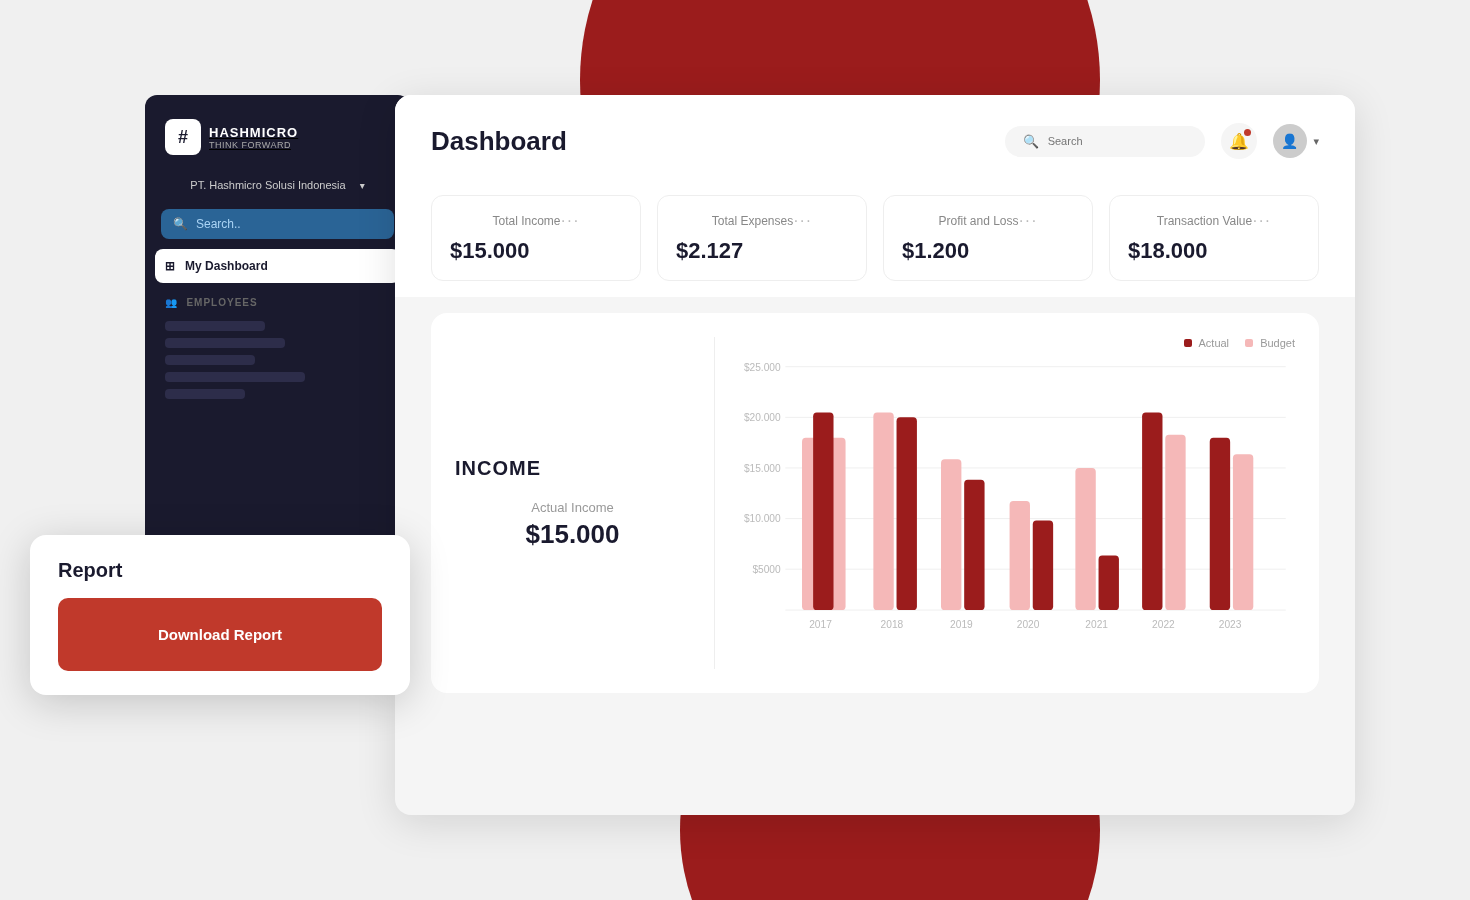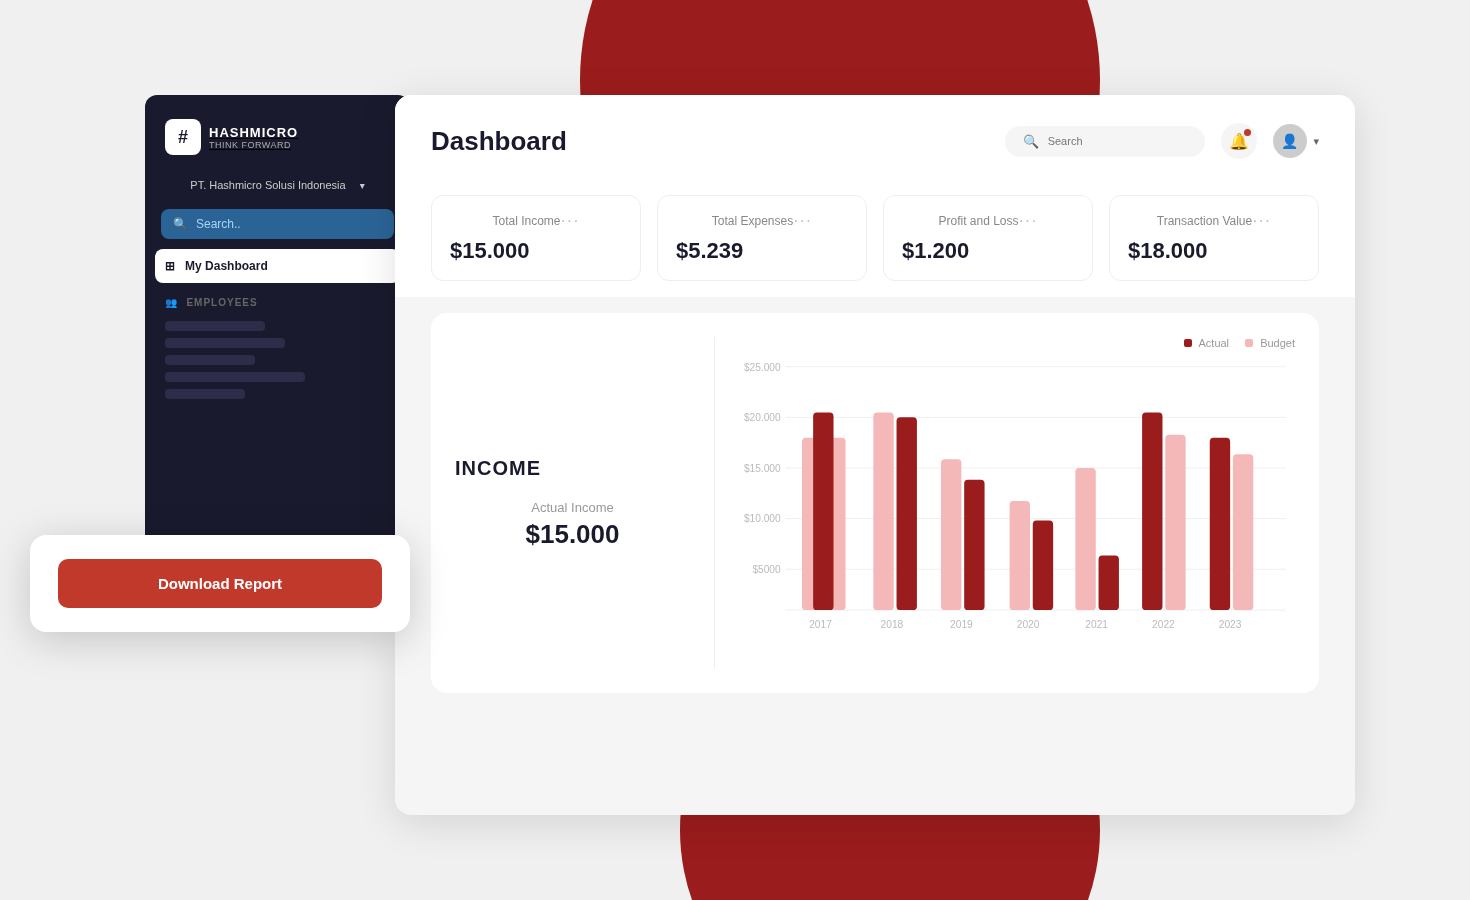--- a/index.html
+++ b/index.html
@@ -395,21 +395,21 @@
     .report-icon-wrap svg { color: #c0392b; }
     .report-item-text {}
     .report-item-sub { font-size: 11px; color: #aaa; }
     .report-item-name { font-size: 13px; font-weight: 700; color: #1a1a2e; }
     .download-btn {
       width: 100%;
       background: #c0392b;
       color: white;
       border: none;
       border-radius: 10px;
-      padding: 16px;
+      padding: 28px;
       font-size: 15px;
       font-weight: 700;
       cursor: pointer;
       text-align: center;
       display: block;
     }
   </style>
 </head>
 <body>
 
@@ -473,21 +473,21 @@
         <span class="stat-label">Total Income</span>
         <span class="stat-more">···</span>
       </div>
       <span class="stat-value">$15.000</span>
     </div>
     <div class="stat-card">
       <div class="stat-card-header">
         <span class="stat-label">Total Expenses</span>
         <span class="stat-more">···</span>
       </div>
-      <span class="stat-value">$5.239</span>
+      <span class="stat-value">$2.127</span>
     </div>
     <div class="stat-card">
       <div class="stat-card-header">
         <span class="stat-label">Profit and Loss</span>
         <span class="stat-more">···</span>
       </div>
       <span class="stat-value">$1.200</span>
     </div>
     <div class="stat-card">
       <div class="stat-card-header">
@@ -561,14 +561,15 @@
           <text x="386" y="278" text-anchor="middle" font-size="11" fill="#bbb">2021</text>
           <text x="458" y="278" text-anchor="middle" font-size="11" fill="#bbb">2022</text>
           <text x="530" y="278" text-anchor="middle" font-size="11" fill="#bbb">2023</text>
         </svg>
       </div>
     </div>
   </div>
 </div>
 
 <div class="report-card">
+  <div class="report-title">Report</div>
   <button class="download-btn">Download Report</button>
 </div>
 
 </body></html>

